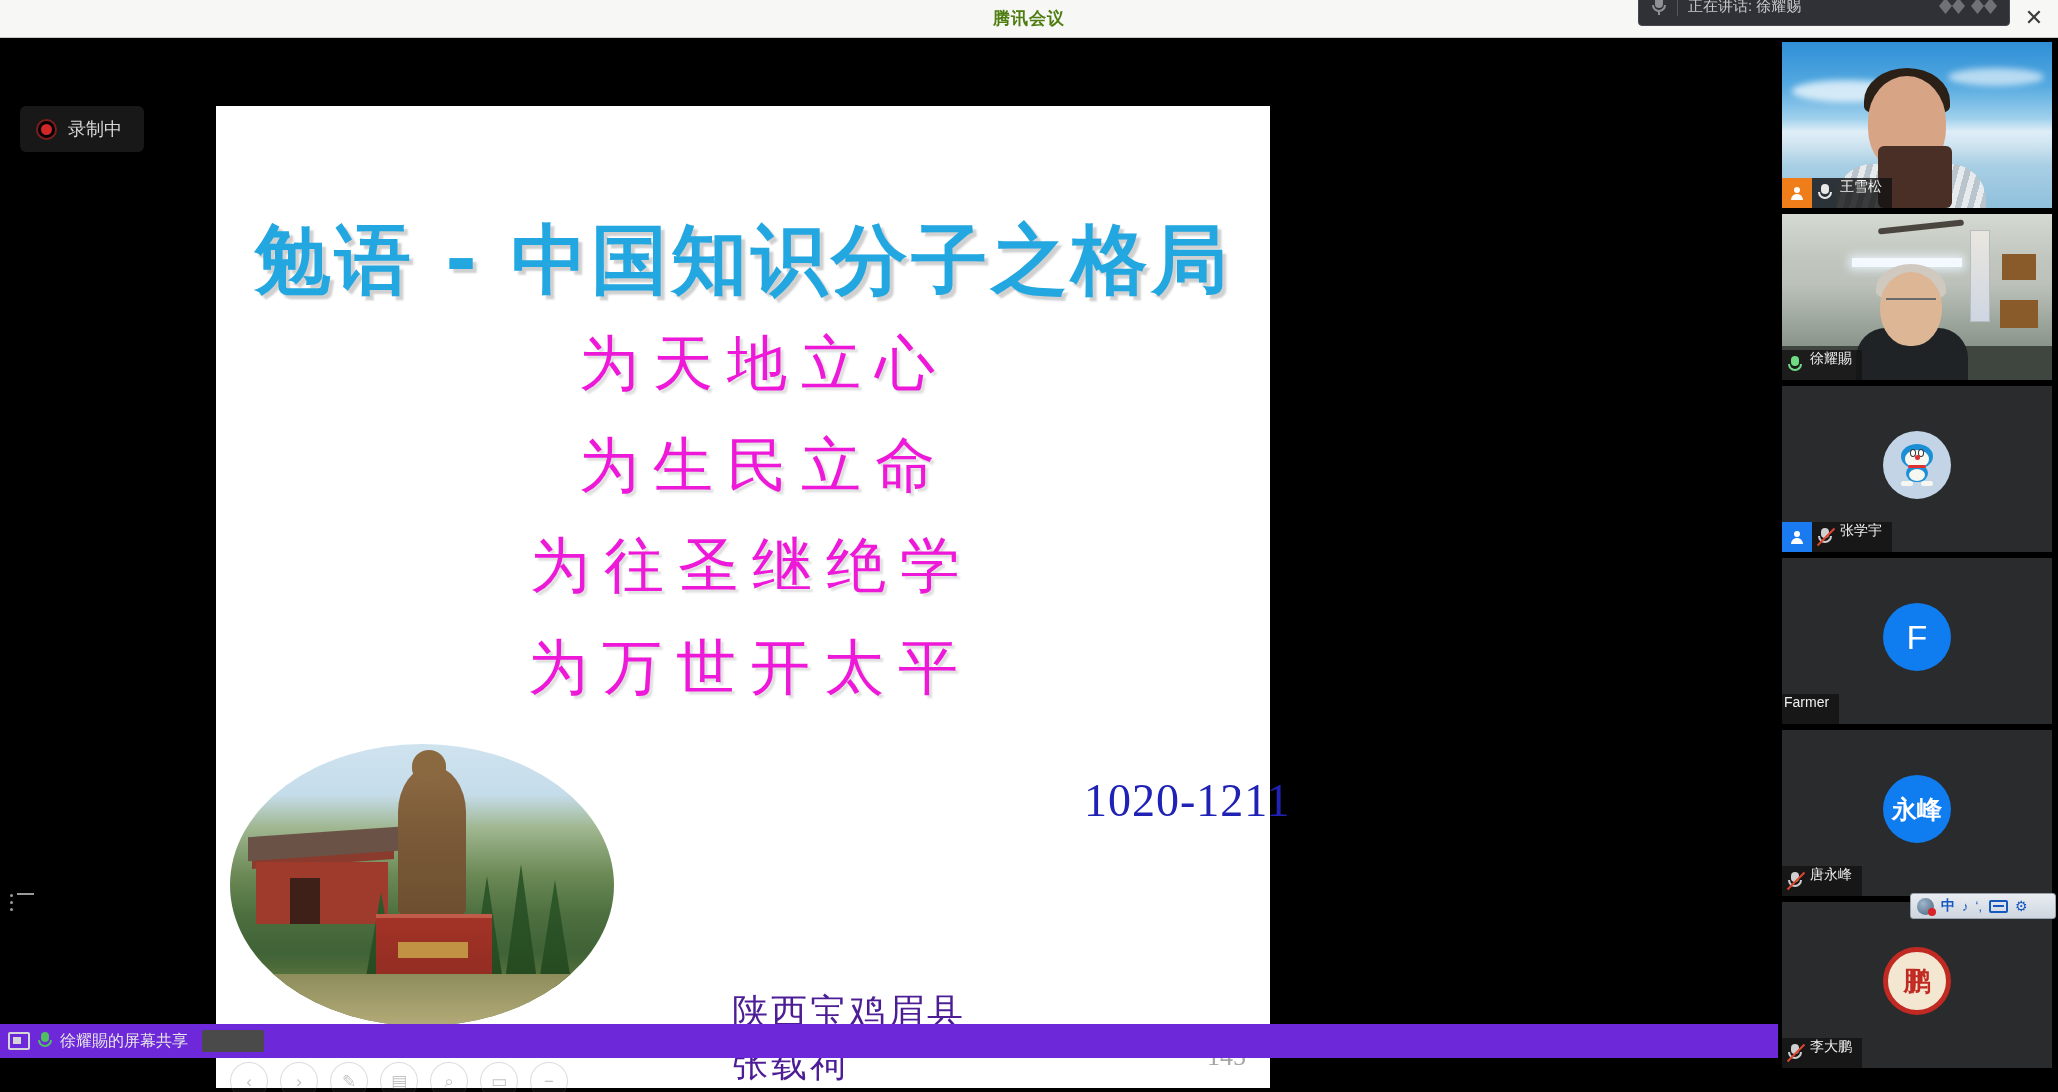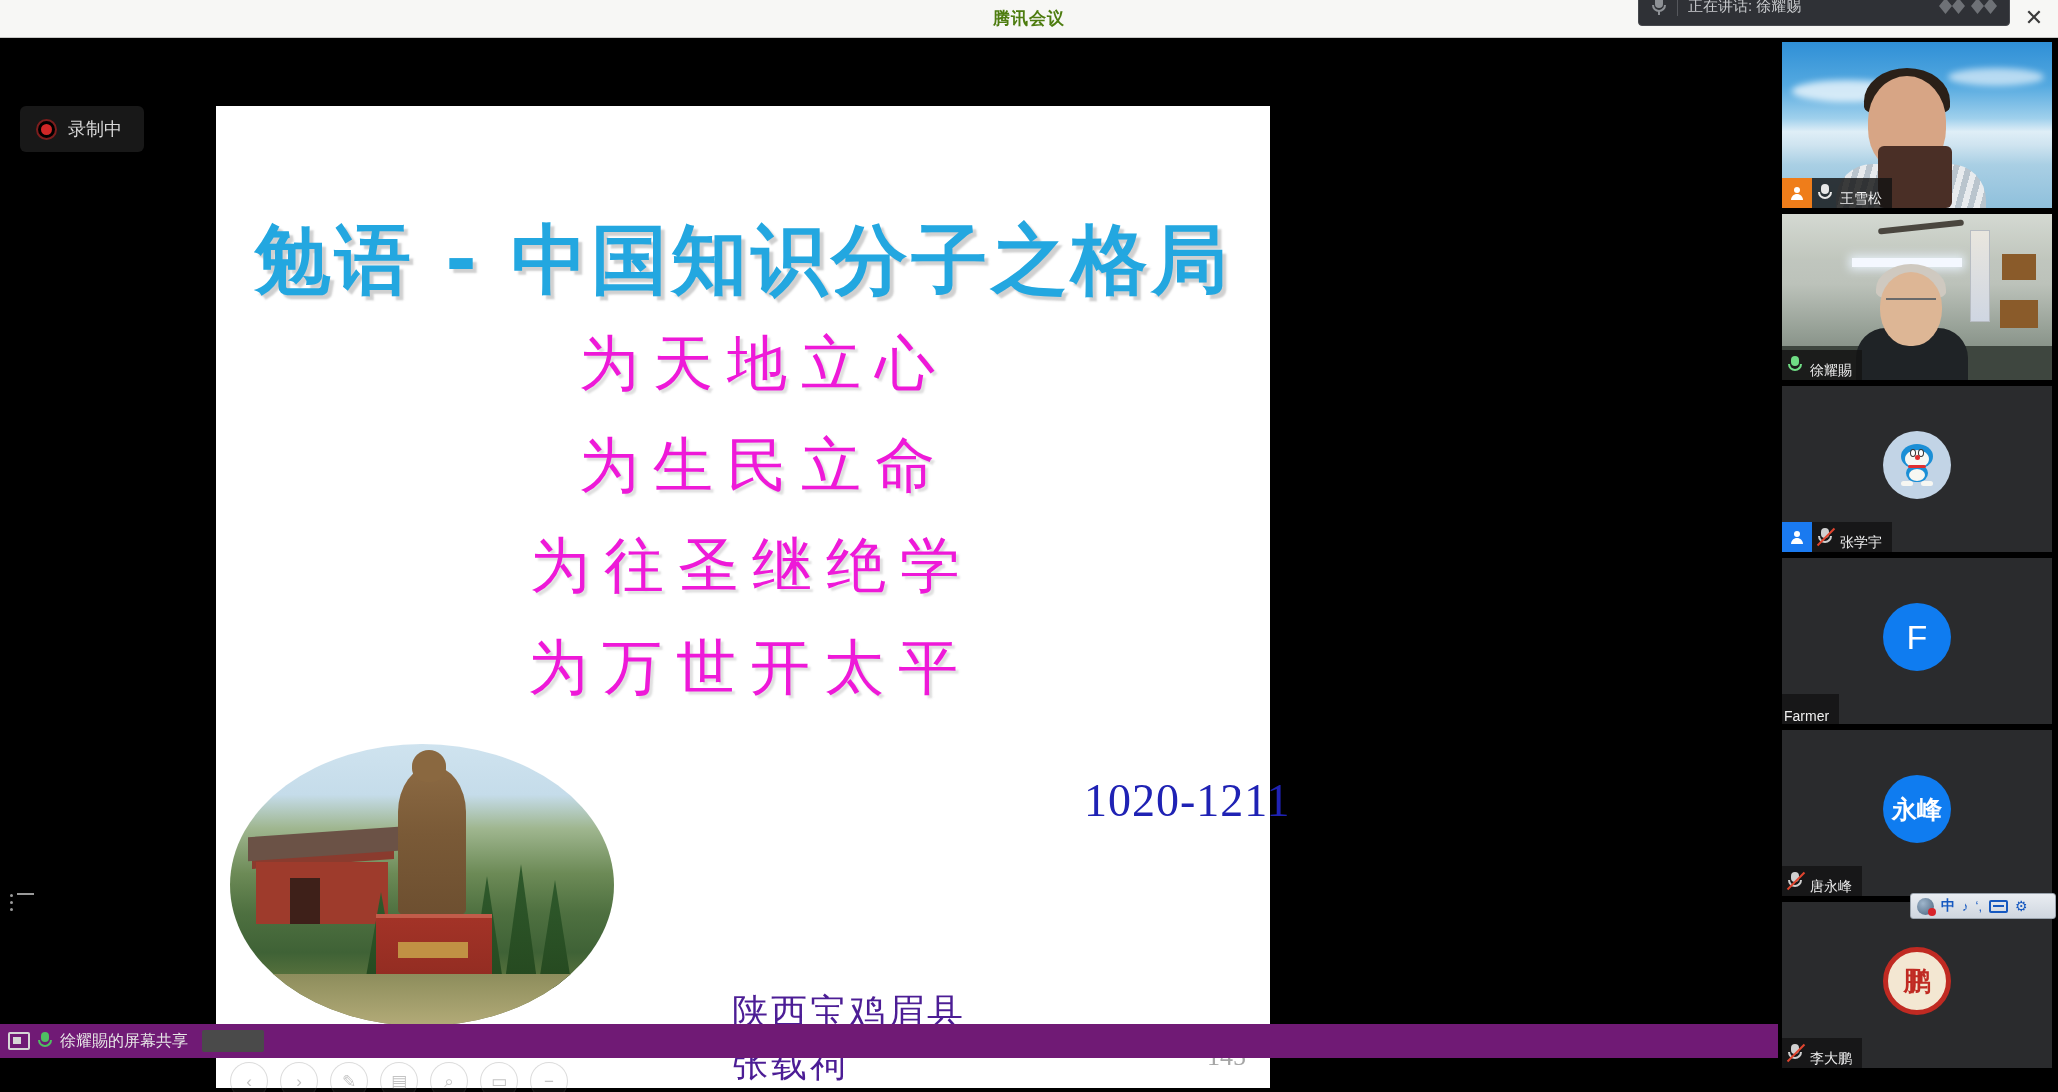--- a/index.html
+++ b/index.html
@@ -356,21 +356,21 @@
     background: #f3e7d2;
     border: 5px solid #c02a22;
     display: flex; align-items: center; justify-content: center;
     color: #c02a22; font-size: 27px; font-weight: 700;
     font-family: "DejaVu Serif", serif;
   }
 
   
   .tile-label {
     position: absolute; left: 0; bottom: 0; height: 30px;
-    display: flex; align-items: flex-end;
+    display: flex; align-items: flex-start;
     background: rgba(20,20,20,.82);
     margin-top: 37px;
   }
   .tile-label .badge {
     width: 30px; height: 30px; display: flex; align-items: center; justify-content: center;
   }
   .tile-label .badge.host { background: #ef7d1a; }
   .tile-label .badge.part { background: #1a7af0; }
   .tile-label .badge svg { display: block; }
   .tile-label .mic {
@@ -400,21 +400,21 @@
   #ime .kb {
     width: 19px; height: 13px; border: 2px solid #1558c0; border-radius: 2px;
     display: flex; align-items: center; justify-content: center;
   }
   #ime .kb i { display: block; width: 11px; height: 2px; background: #1558c0; }
   #ime .gear { color: #1558c0; font-size: 14px; }
 
   
   #taskbar {
     position: absolute; left: 0; bottom: 0; width: 1778px; height: 34px;
-    background: #701a75;
+    background: #6d28d9;
     display: flex; align-items: center; gap: 8px; padding-left: 8px;
   }
   #taskbar .scr {
     width: 22px; height: 18px; border: 2px solid #d6d6d6; border-radius: 2px;
     position: relative;
   }
   #taskbar .scr::after {
     content: ""; position: absolute; left: 3px; top: 3px; width: 8px; height: 7px;
     background: #d6d6d6;
   }

